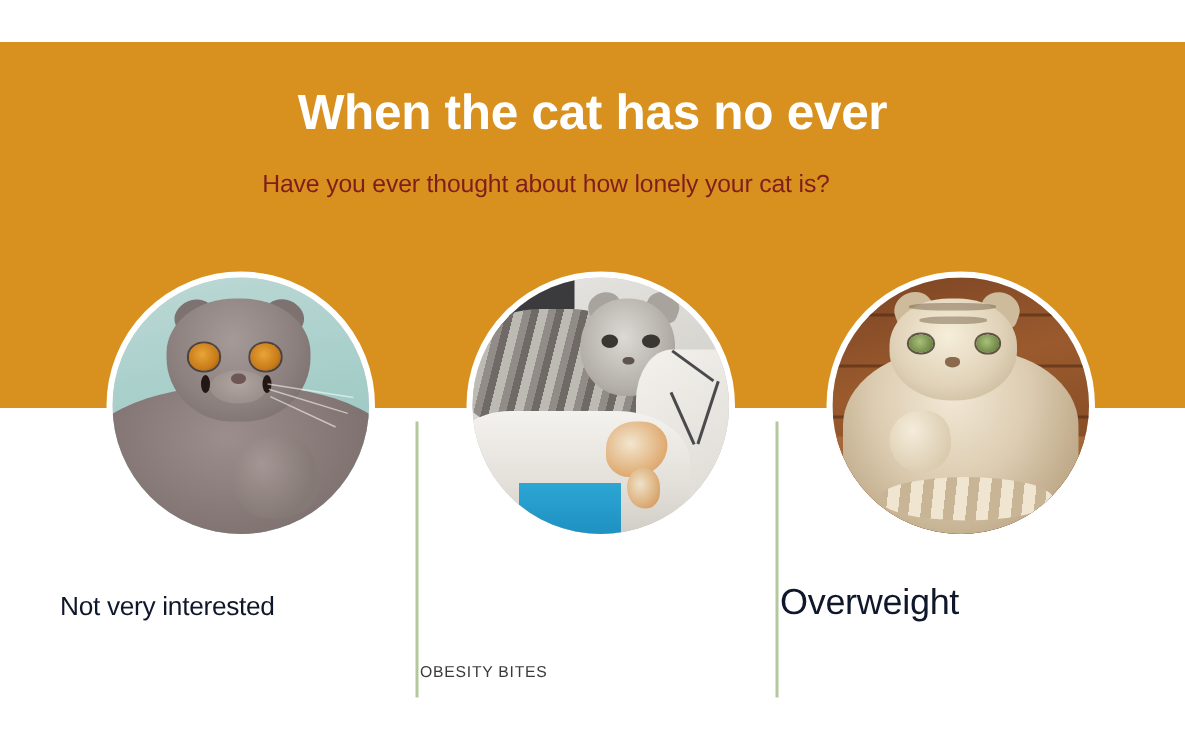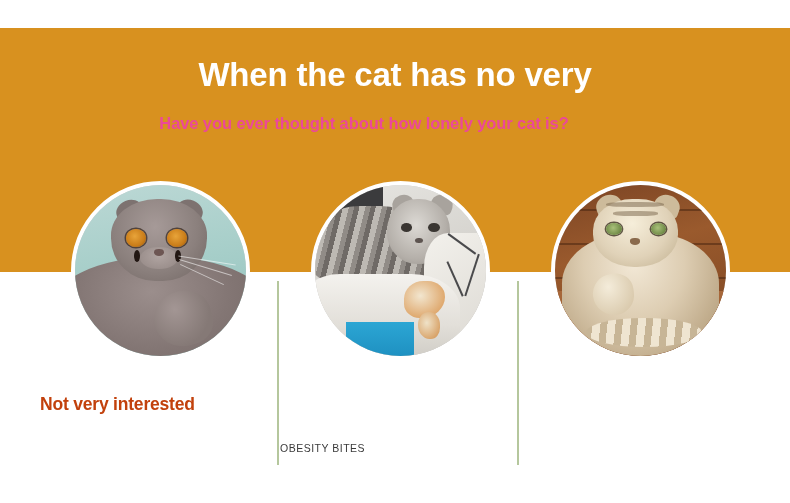--- a/index.html
+++ b/index.html
@@ -37,23 +37,23 @@
     font-weight: 700;
     letter-spacing: -0.2px;
     line-height: 1.1;
   }
   .subhead {
     position: absolute;
     left: 0;
     top: 114px;
     width: 728px;
     text-align: center;
-    color: #ec4899;
+    color: #7f1d1d;
     font-size: 16.5px;
-    font-weight: 700;
+    font-weight: 400;
     letter-spacing: -0.1px;
   }
 
   
   .circle {
     position: absolute;
     width: 179px;
     height: 179px;
     top: 181px;
     border-radius: 50%;
@@ -225,43 +225,43 @@
     background: #b5c79d;
   }
   .d1 { left: 277px; }
   .d2 { left: 517px; }
   .col1 { left: 40px;  width: 240px; }
   .col2 { left: 280px; width: 240px; }
   .col3 { left: 520px; width: 240px; }
 
   .cap-title {
     position: absolute; top: 394px;
-    color: #c2410c;
-    font-weight: 700;
+    color: #0f172a;
+    font-weight: 400;
     letter-spacing: -0.2px;
   }
   .cap-title.sm { font-size: 17.5px; }
   .cap-title.lg { font-size: 24px; top: 388px; }
 
   .cap-sub {
     position: absolute; top: 442px;
     color: #3a3a3a;
     font-size: 10.5px;
     letter-spacing: 0.5px;
     font-weight: 400;
   }
 </style>
 </head>
 <body>
 
 <div id="poster">
 
   <div class="band"></div>
 
-  <div class="headline">When the cat has no very</div>
+  <div class="headline">When the cat has no ever</div>
 
   <div class="subhead">Have you ever thought about how lonely your cat is?</div>
 
   <div class="circle c1">
     <div class="photo p1">
       <div class="bodyblob"></div>
       <div class="paw"></div>
       <div class="ear earL"></div>
       <div class="ear earR"></div>
       <div class="head"></div>
@@ -318,14 +318,15 @@
     </div>
   </div>
 
   <div class="divider d1"></div>
   <div class="divider d2"></div>
 
   <div class="cap-title sm col1">Not very interested</div>
 
   <div class="cap-sub col2">OBESITY BITES</div>
 
+  <div class="cap-title lg col3">Overweight</div>
 
 </div>
 
 </body></html>

